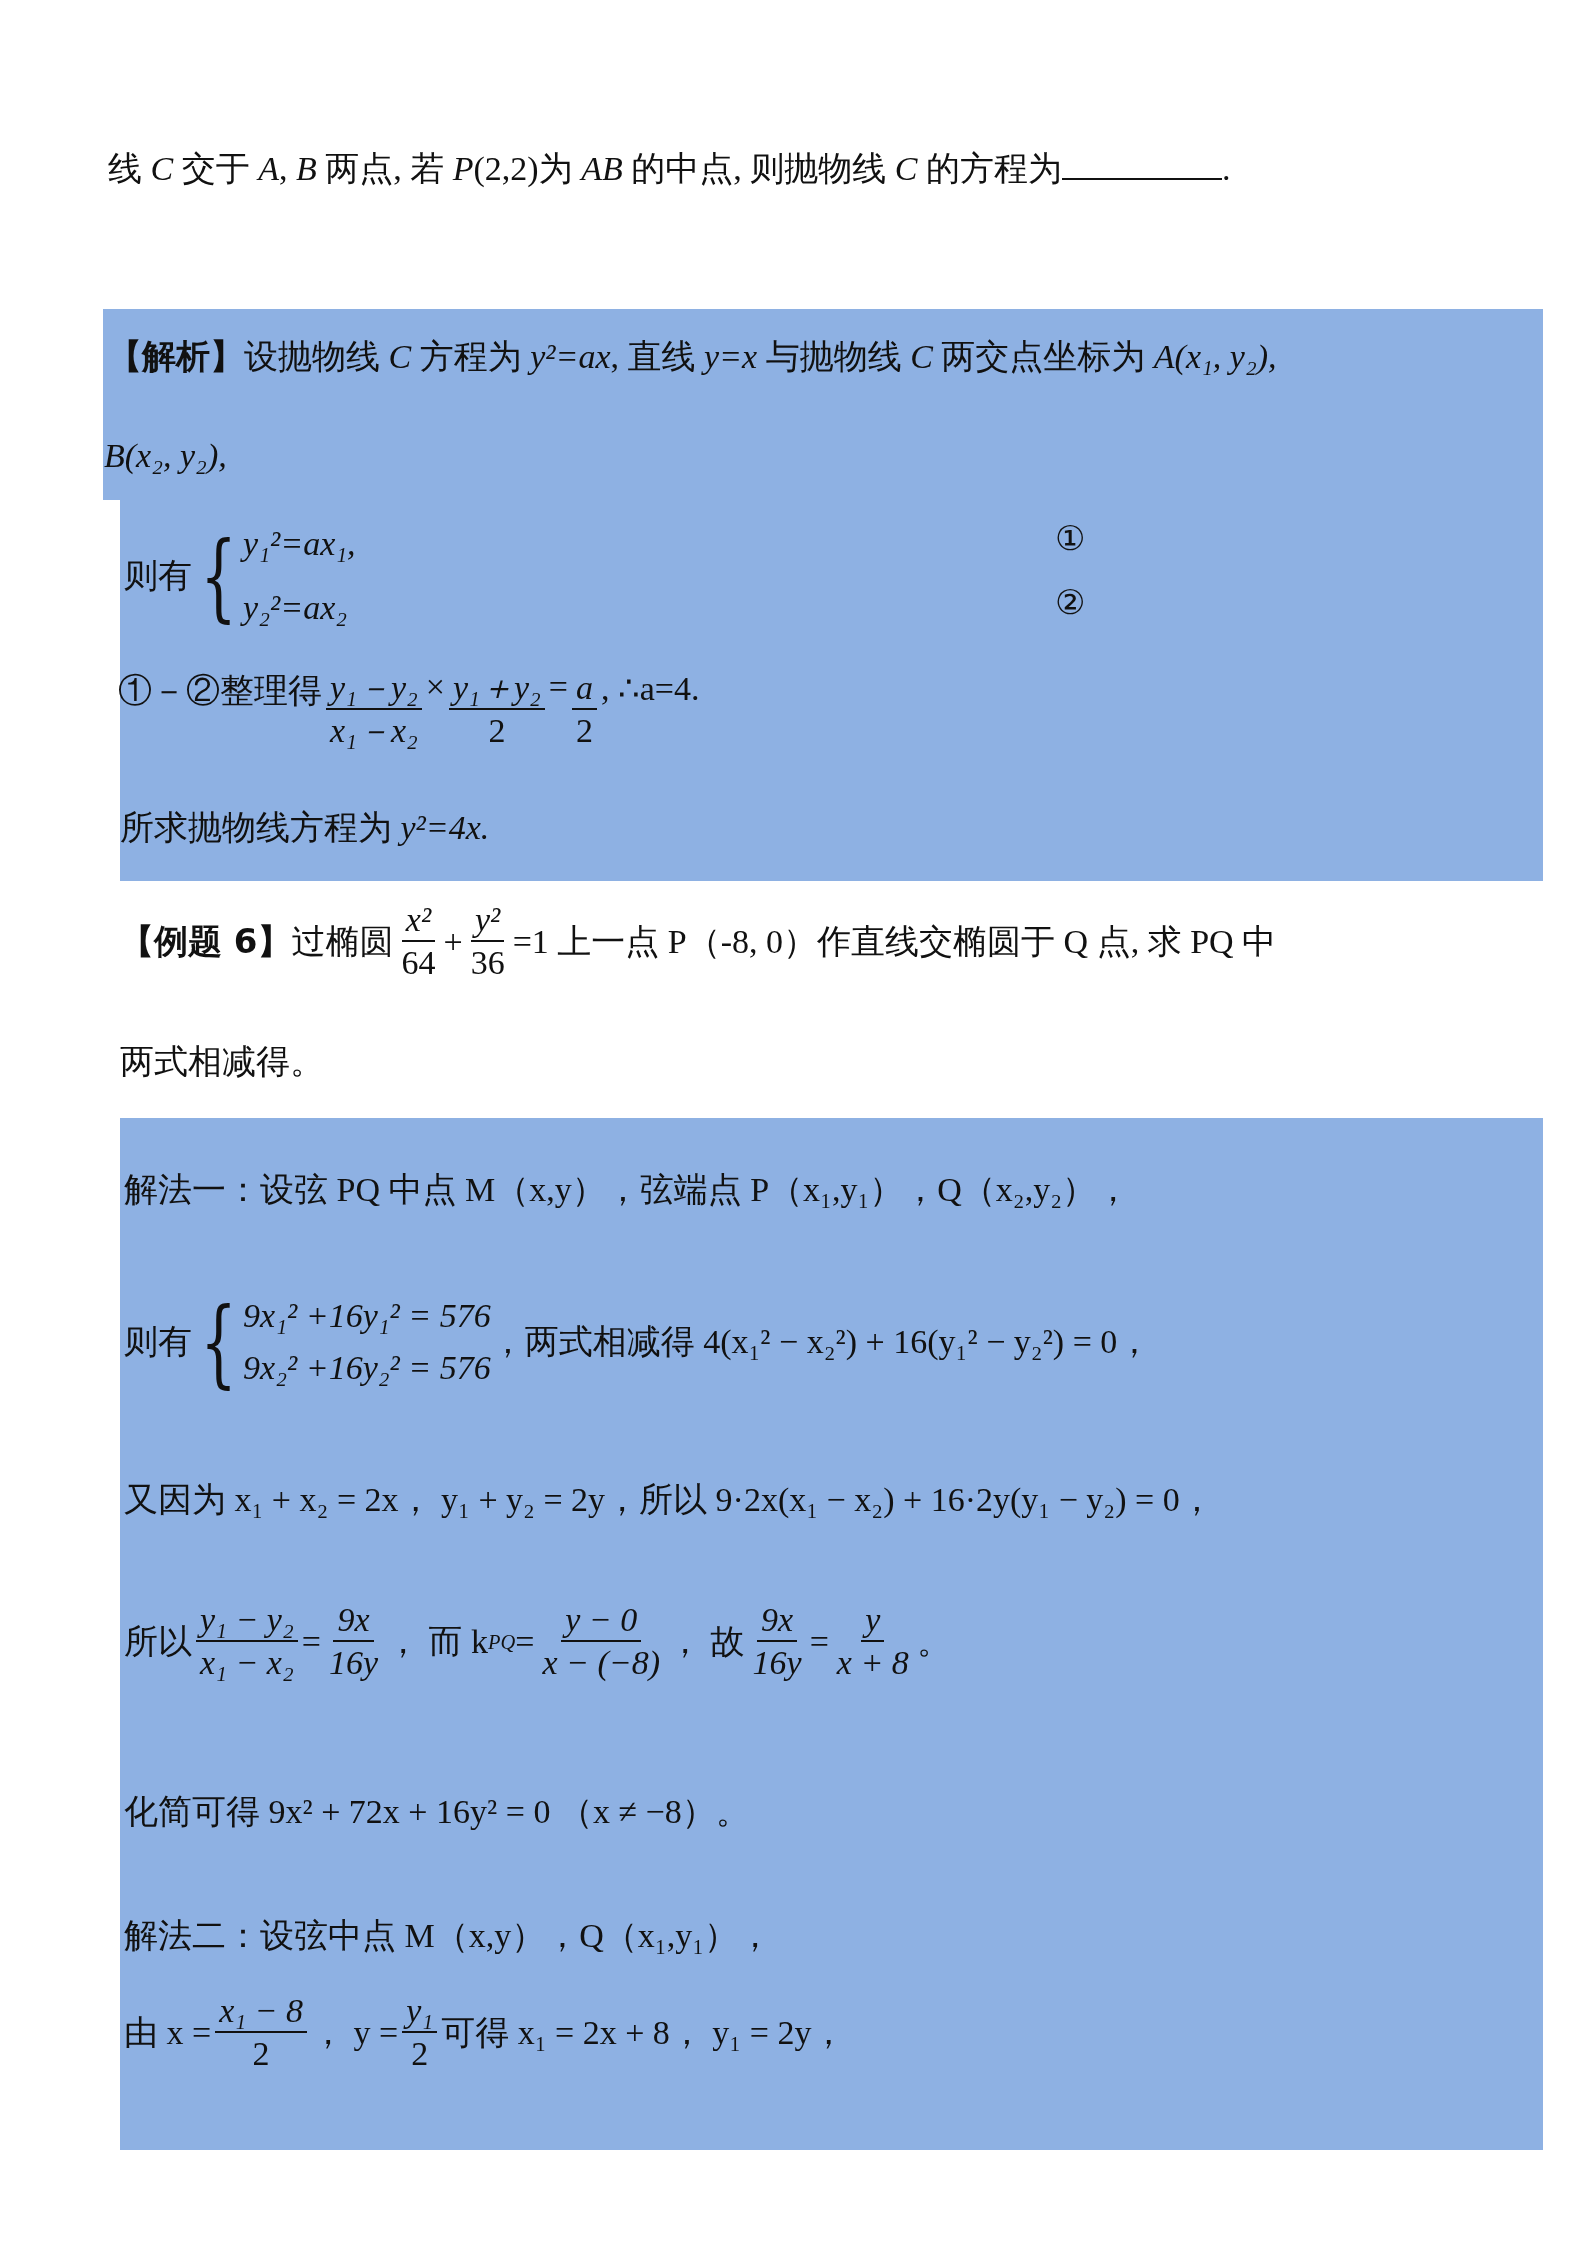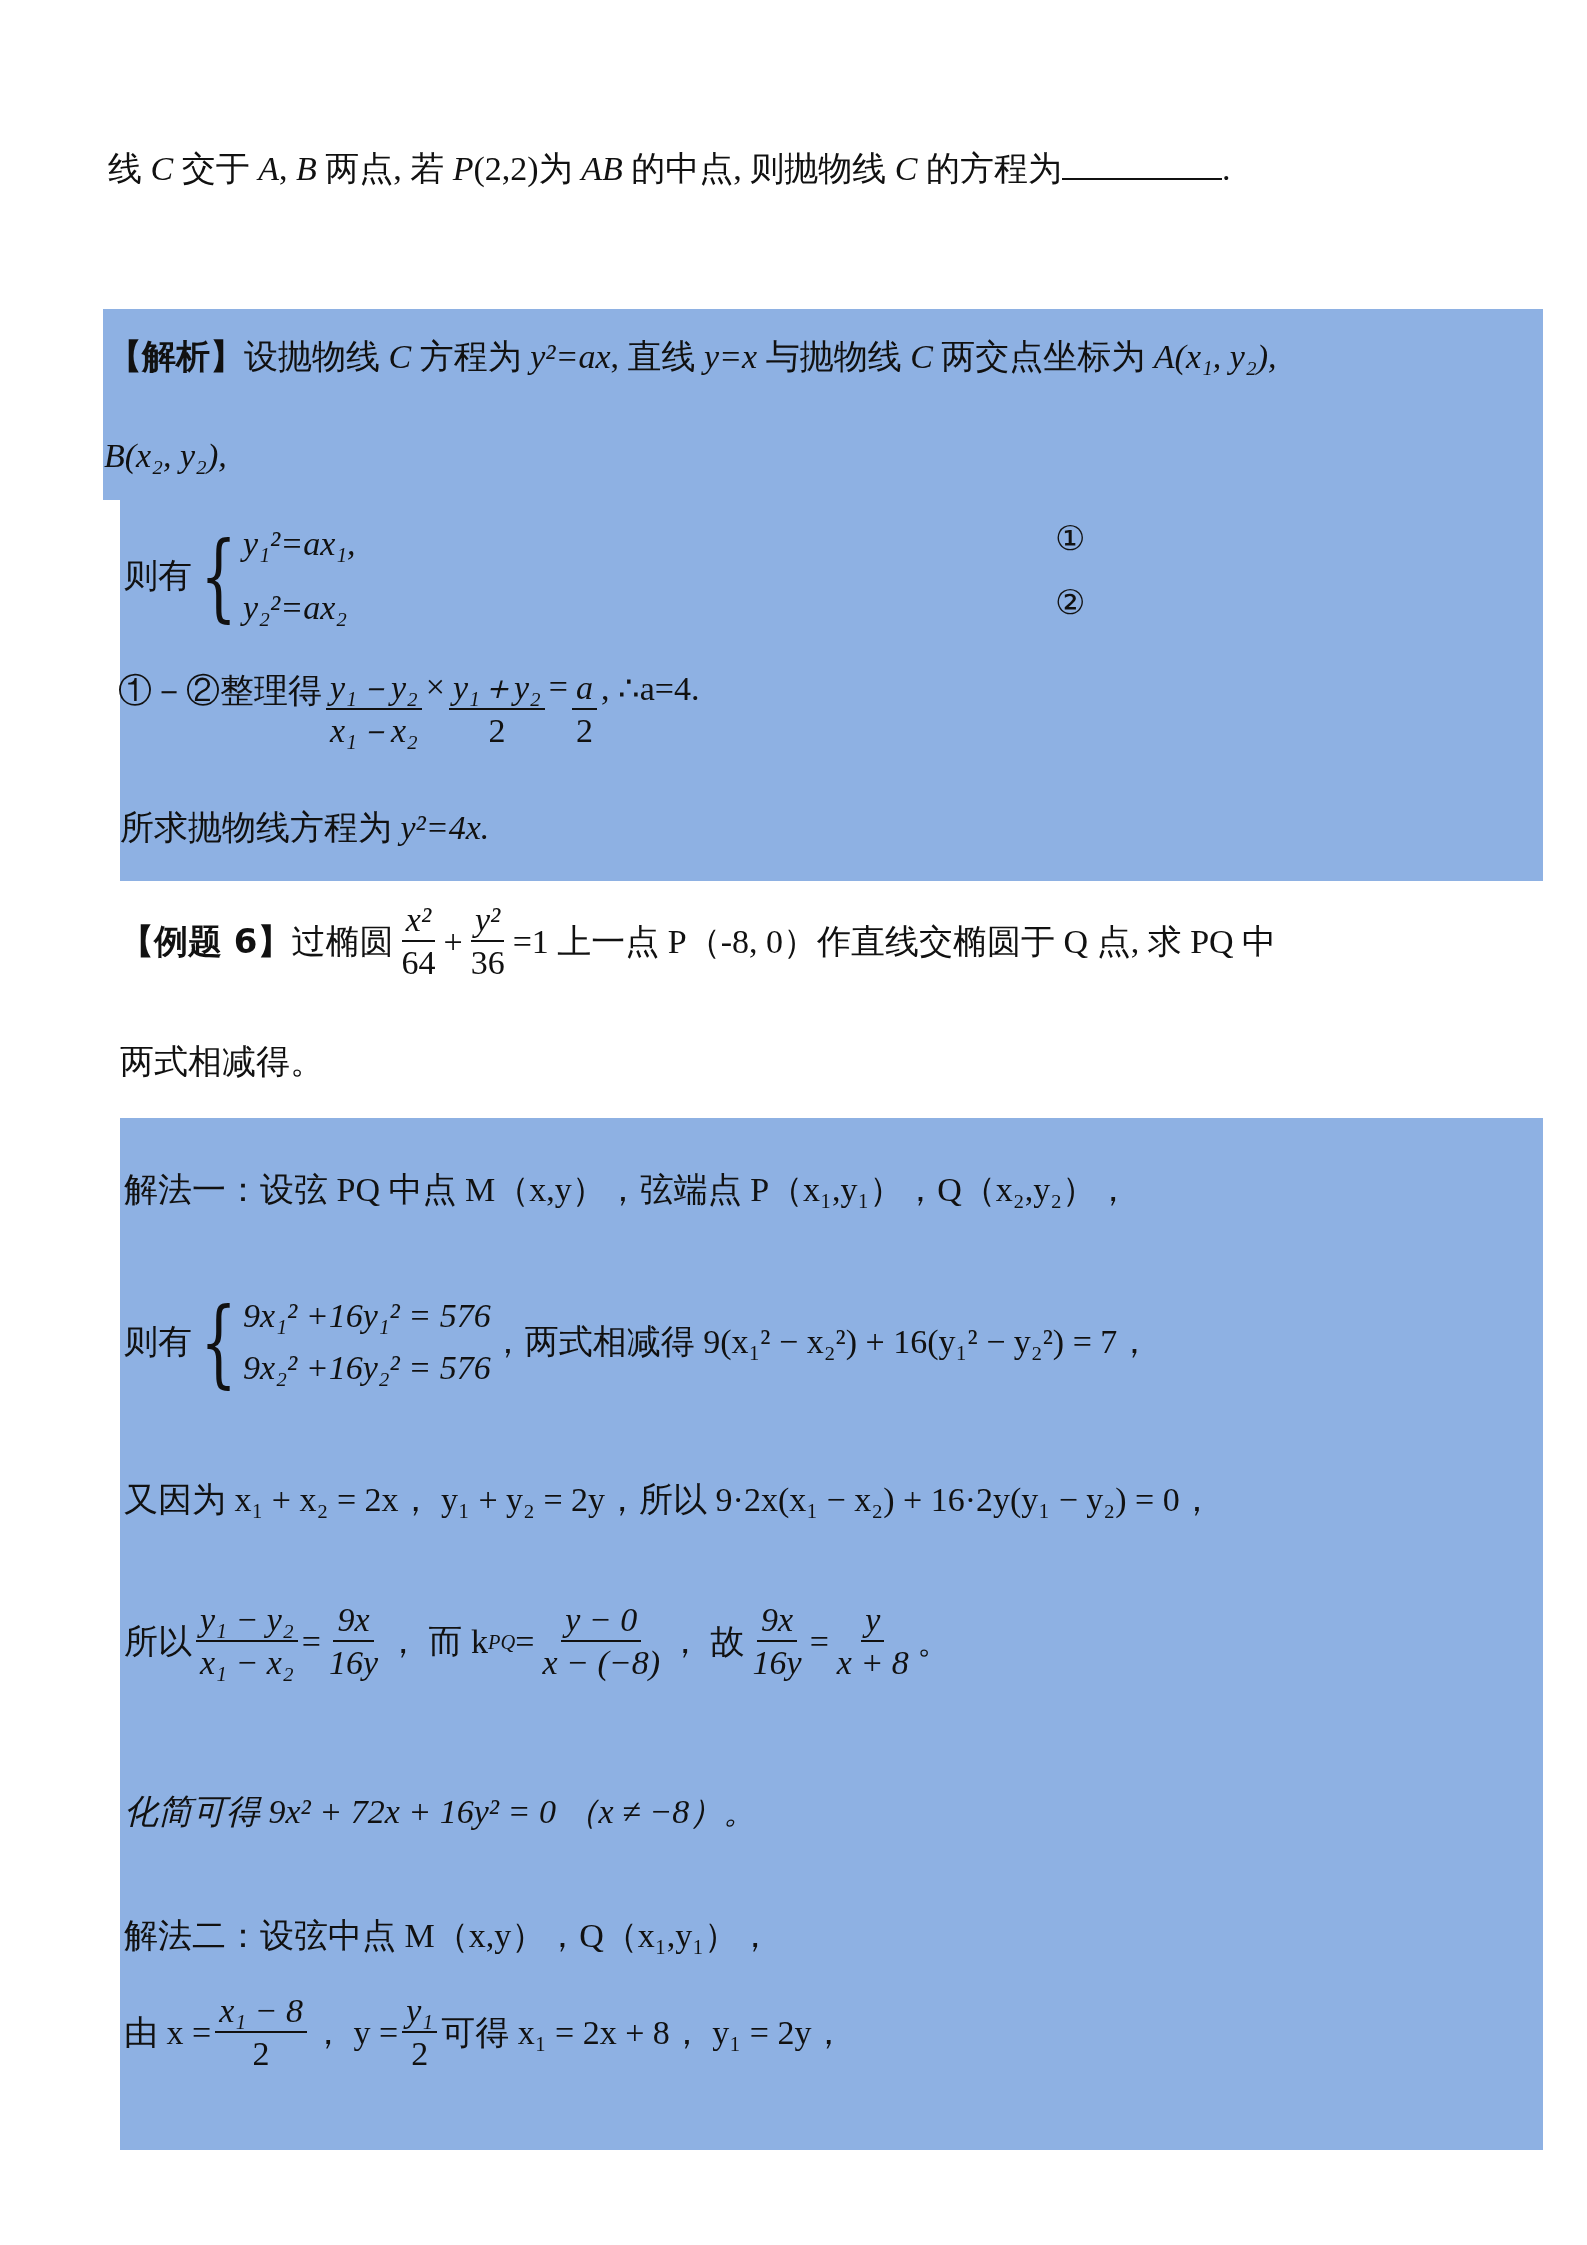--- a/index.html
+++ b/index.html
@@ -95,21 +95,21 @@
 
 <div class="line" style="left:124px; top:1170px;">解法一：设弦 PQ 中点 M（x,y），弦端点 P（x₁,y₁），Q（x₂,y₂），</div>
 
 <div class="abs" style="left:124px; top:1290px; font-size:34px; display:flex; align-items:center; white-space:nowrap;">
   <span>则有</span>
   <span class="brace">{</span>
   <span class="sys m">
     <span style="line-height:52px;">9x₁² +16y₁² = 576</span>
     <span style="line-height:52px;">9x₂² +16y₂² = 576</span>
   </span>
-  <span>，两式相减得 9(x₁² − x₂²) + 16(y₁² − y₂²) = 7，</span>
+  <span>，两式相减得 4(x₁² − x₂²) + 16(y₁² − y₂²) = 0，</span>
 </div>
 
 <div class="line" style="left:124px; top:1480px;">又因为 x₁ + x₂ = 2x，  y₁ + y₂ = 2y，所以 9·2x(x₁ − x₂) + 16·2y(y₁ − y₂) = 0，</div>
 
 <div class="abs" style="left:124px; top:1600px; font-size:34px; display:flex; align-items:center; white-space:nowrap;">
   <span>所以</span>
   <span class="frac m">
       <span class="num">y₁ − y₂</span>
       <span class="den">x₁ − x₂</span>
     </span>
@@ -131,21 +131,21 @@
       <span class="den">16y</span>
     </span>
   <span>=</span>
   <span class="frac m">
       <span class="num">y</span>
       <span class="den">x + 8</span>
     </span>
   <span> 。</span>
 </div>
 
-<div class="line" style="left:124px; top:1792px;font-style:italic;">化简可得 9x² + 72x + 16y² = 0  （x ≠ −8）。</div>
+<div class="line" style="left:124px; top:1792px;">化简可得 9x² + 72x + 16y² = 0  （x ≠ −8）。</div>
 
 <div class="line" style="left:124px; top:1916px;">解法二：设弦中点 M（x,y），Q（x₁,y₁），</div>
 
 <div class="abs" style="left:124px; top:1991px; font-size:34px; display:flex; align-items:center; white-space:nowrap;">
   <span>由 x =</span>
   <span class="frac m">
       <span class="num">x₁ − 8</span>
       <span class="den n">2</span>
     </span>
   <span>，  y =</span>

